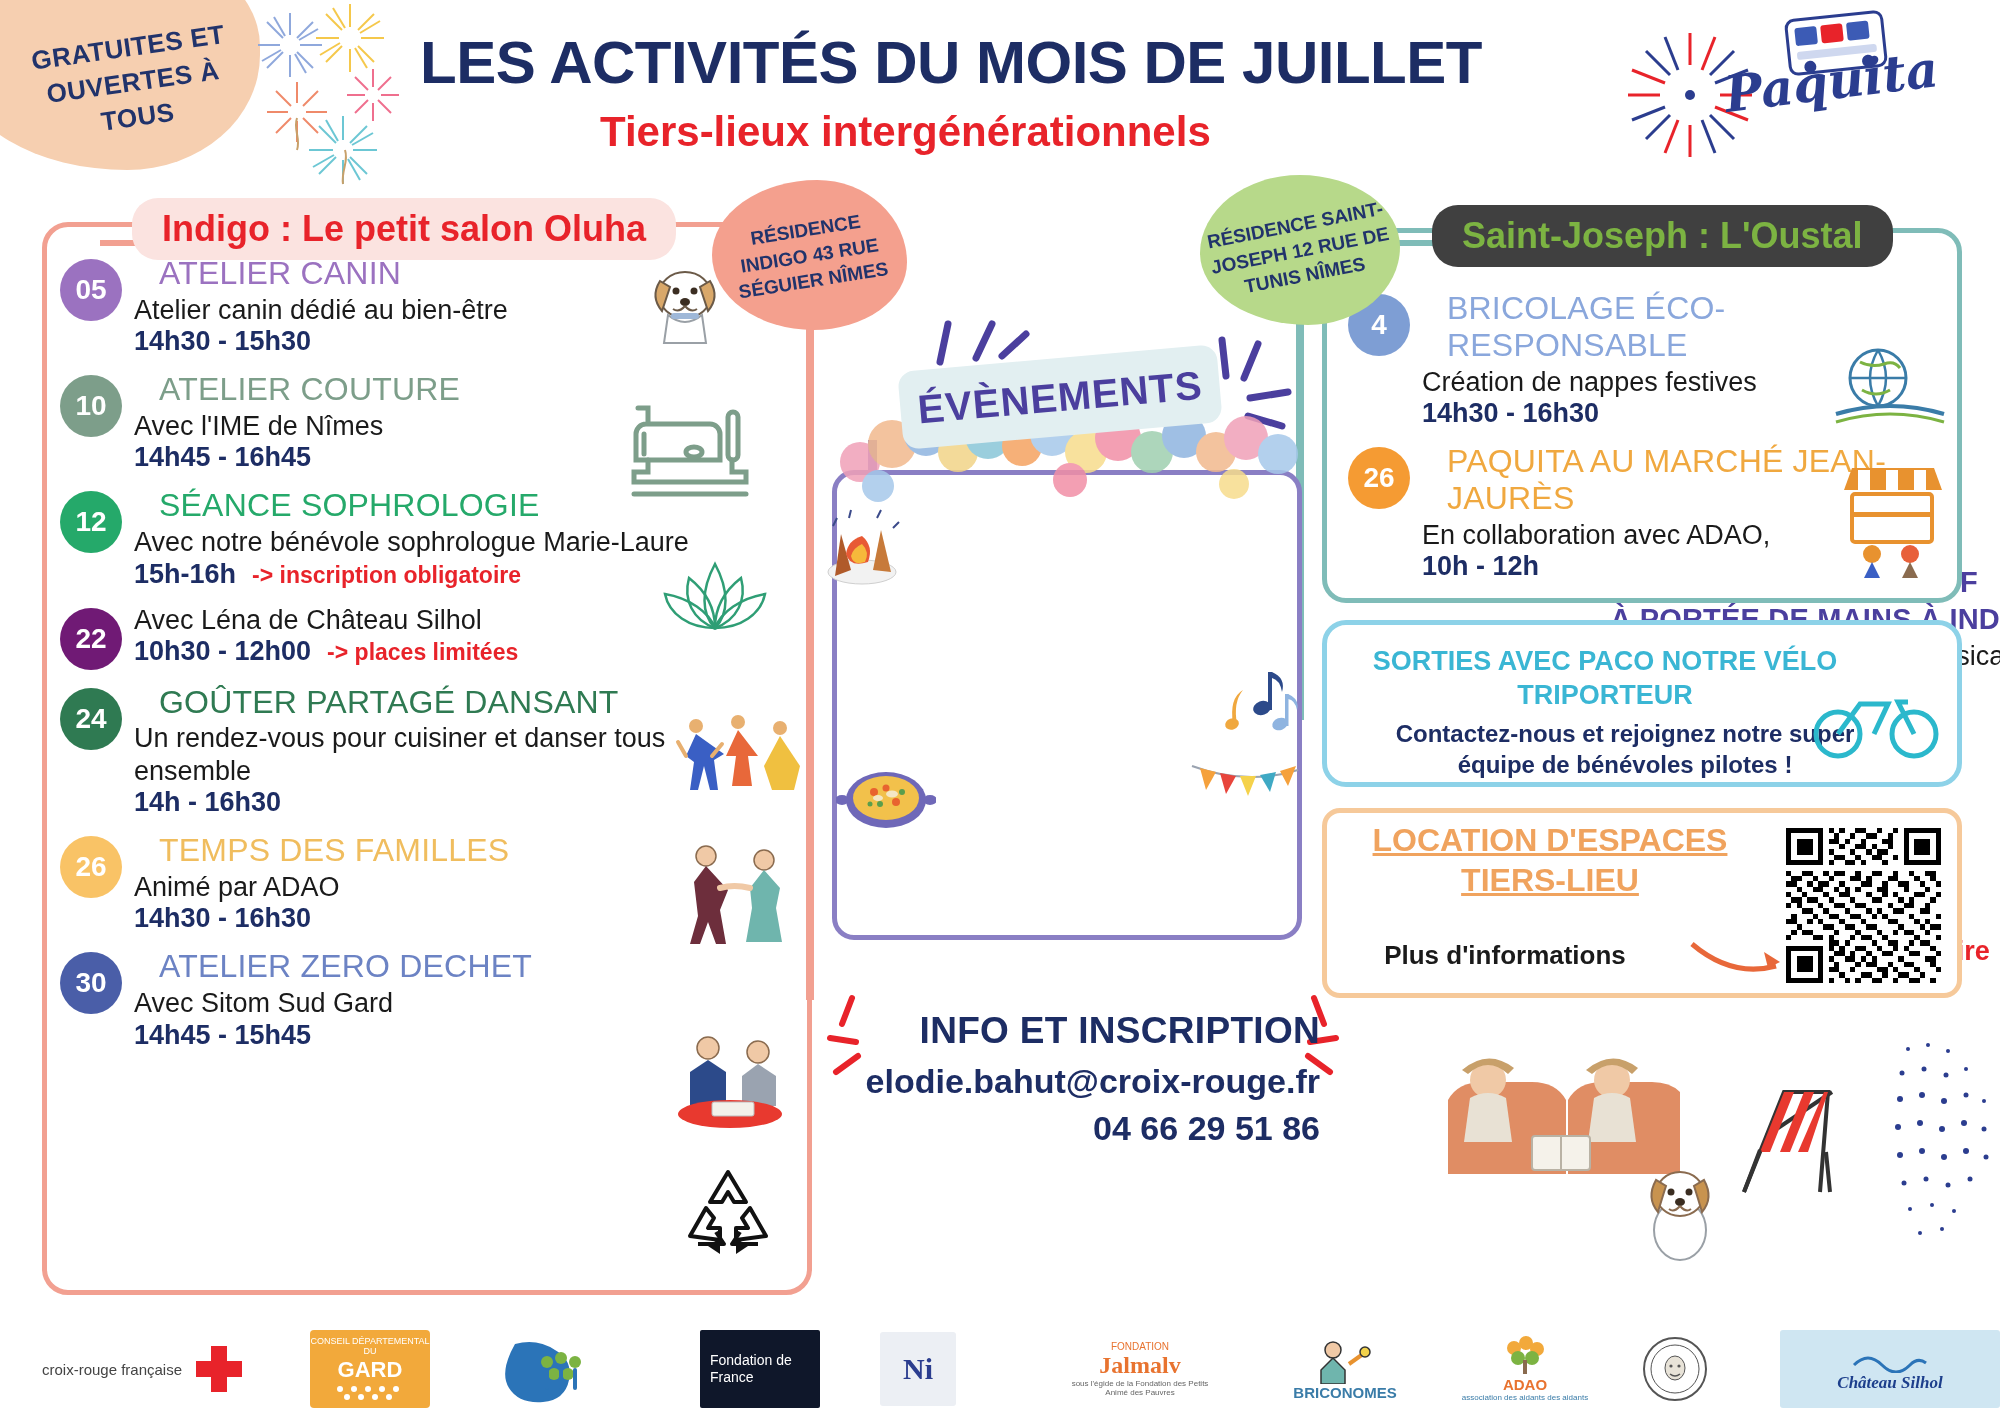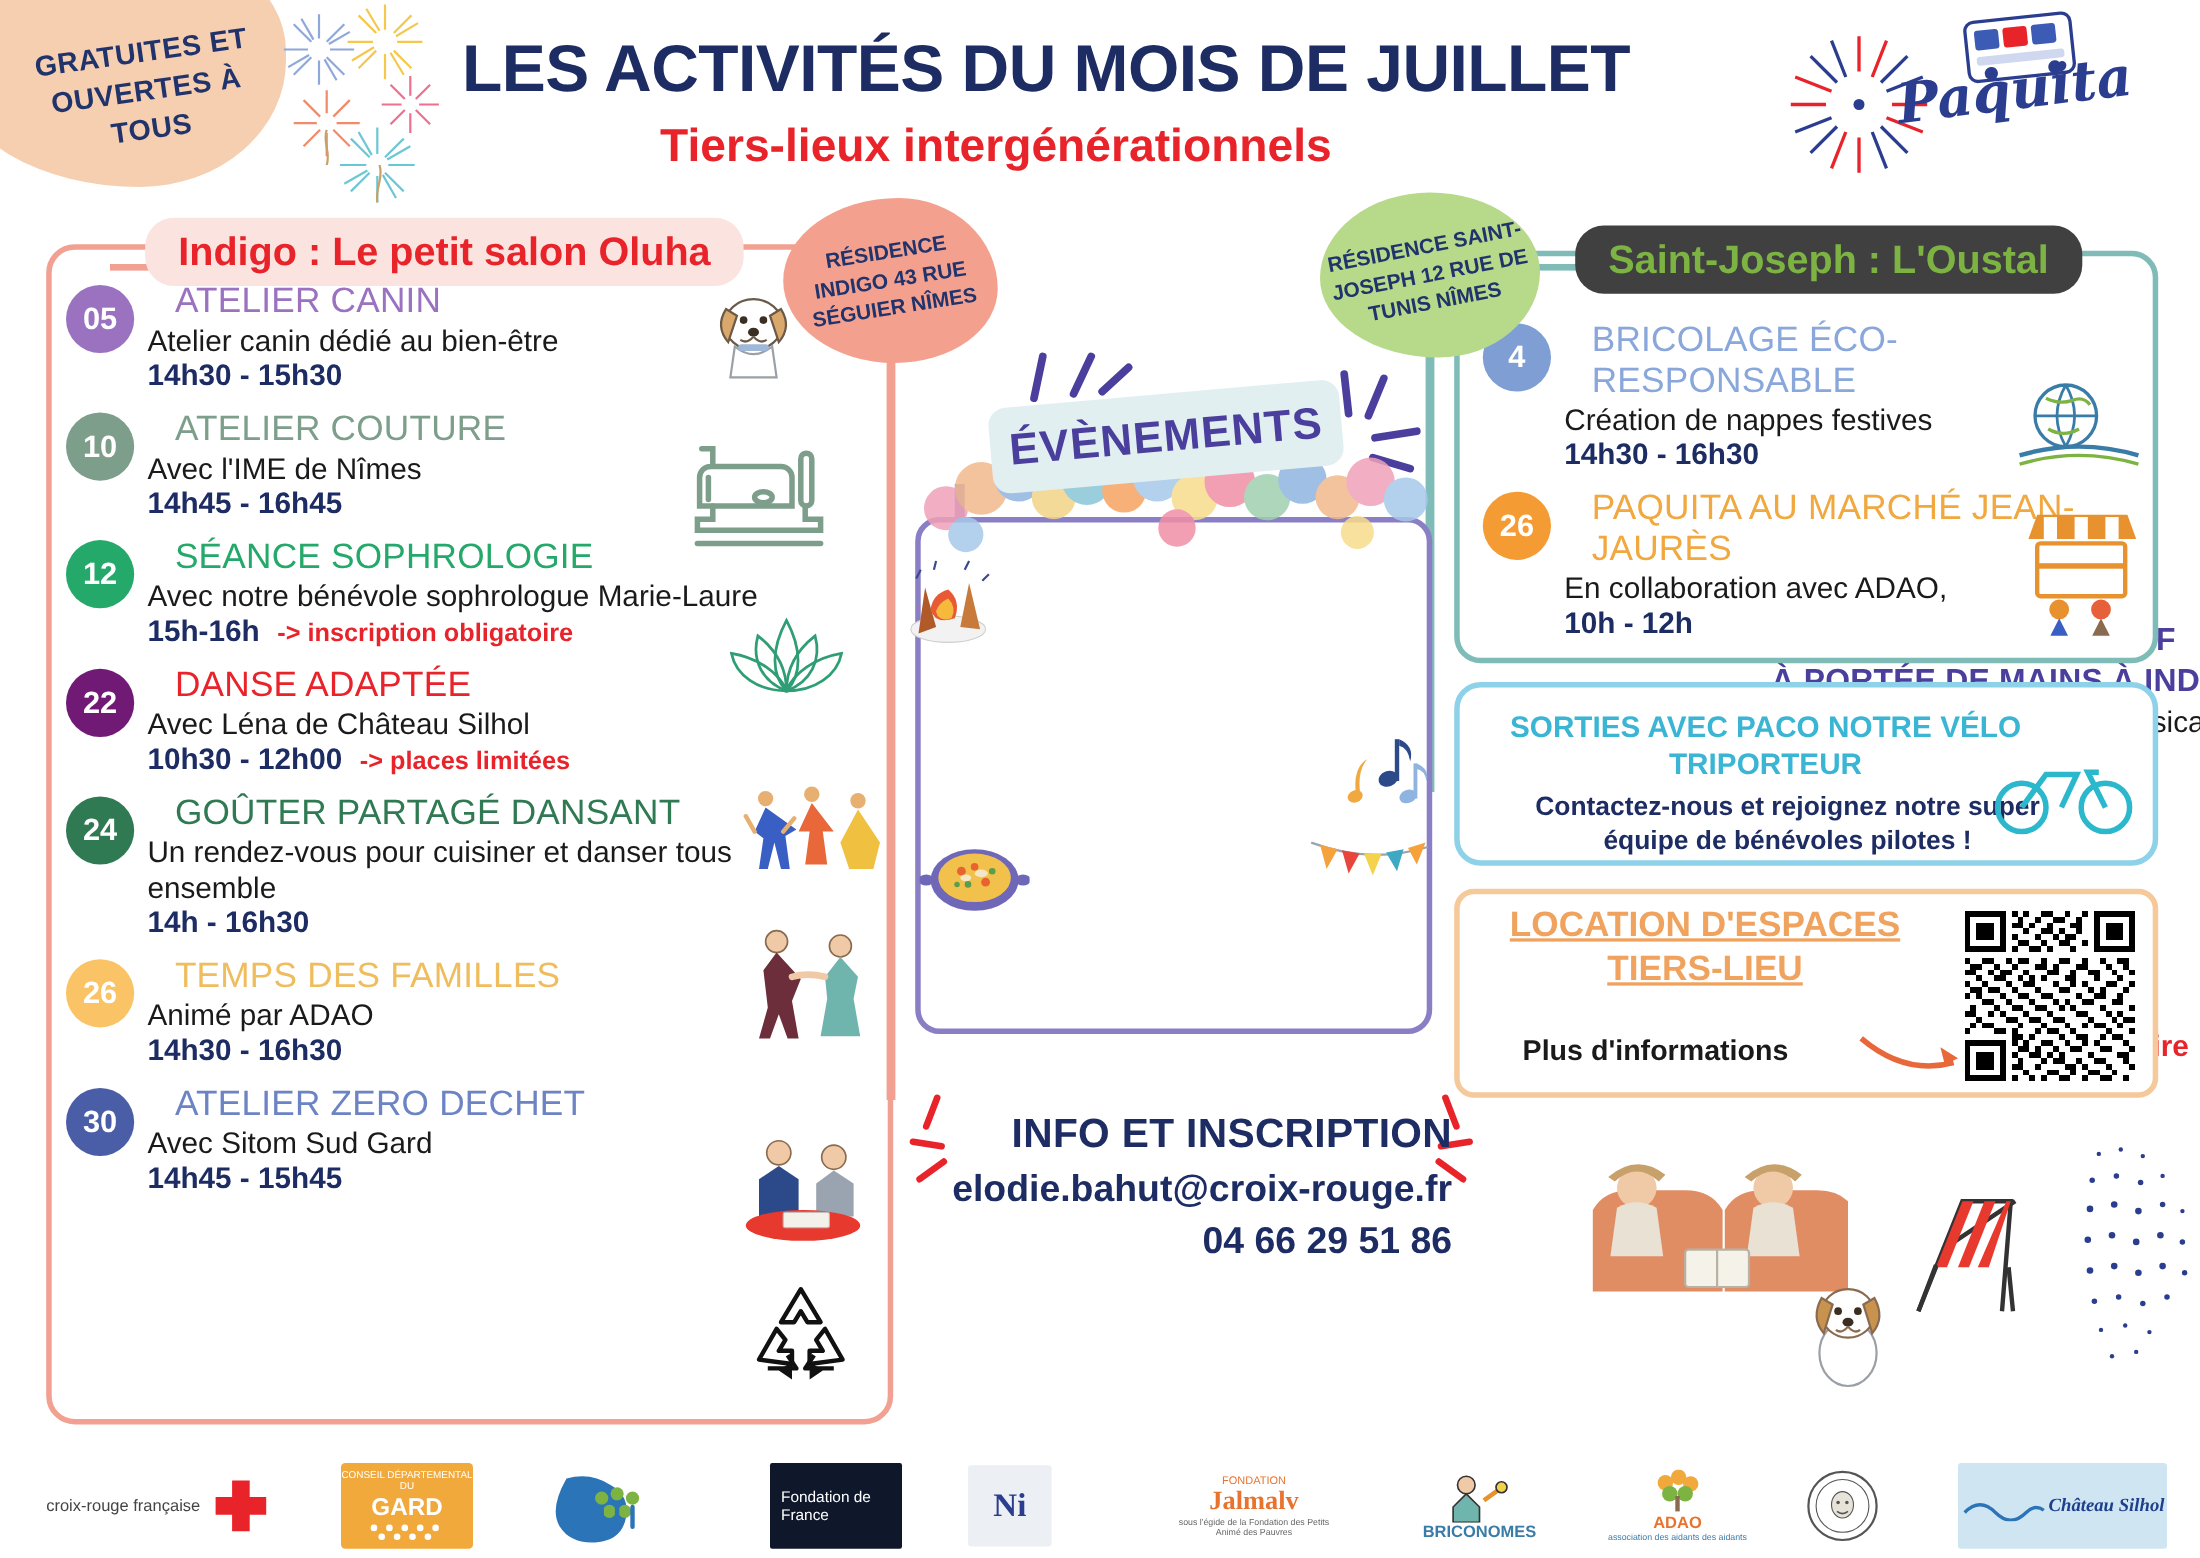--- a/index.html
+++ b/index.html
@@ -396,21 +396,20 @@
       <div class="badge" style="background: rgb(37, 169, 106);">12</div>
       <div class="body">
         <div class="act-title" style="color: rgb(37, 169, 106);">SÉANCE SOPHROLOGIE</div>
         <div class="act-desc">Avec notre bénévole sophrologue Marie-Laure</div>
         <div><span class="act-time">15h-16h</span><span class="act-note">-&gt; inscription obligatoire</span></div>
       </div>
     </div>
     <div class="act">
       <div class="badge" style="background: #701a75;">22</div>
       <div class="body">
-        <div class="act-title" style="color: rgb(232, 35, 42);">DANSE ADAPTÉE</div>
         <div class="act-desc">Avec Léna de Château Silhol</div>
         <div><span class="act-time">10h30 - 12h00</span><span class="act-note">-&gt;  places limitées</span></div>
       </div>
     </div>
     <div class="act">
       <div class="badge" style="background: rgb(47, 122, 82);">24</div>
       <div class="body">
         <div class="act-title" style="color: rgb(47, 122, 82);">GOÛTER PARTAGÉ DANSANT</div>
         <div class="act-desc">Un rendez-vous pour cuisiner et danser tous ensemble</div>
         <div><span class="act-time">14h - 16h30</span></div>
@@ -1076,19 +1075,19 @@
     <svg width="66" height="66" viewBox="0 0 66 66">
       <circle cx="33" cy="33" r="31" fill="none" stroke="#555" stroke-width="2"></circle>
       <circle cx="33" cy="33" r="24" fill="none" stroke="#555" stroke-width="1"></circle>
       <ellipse cx="33" cy="32" rx="10" ry="12" fill="#e8e3d8" stroke="#555"></ellipse>
       <circle cx="29" cy="30" r="1.6" fill="#555"></circle>
         <circle cx="37" cy="30" r="1.6" fill="#555"></circle>
       <path d="M28 38 q5 4 10 0" stroke="#555" fill="none" stroke-width="1.5"></path>
     </svg>
   </div>
 
-  <div class="logo-cell" style="left:1780px; top:8px; width:190px; height:78px; background:#cfe6f2; border-radius:3px; flex-direction:row;">
+  <div class="logo-cell" style="left:1780px; top:8px; width:220px; height:78px; background:#cfe6f2; border-radius:3px; flex-direction:column;">
     <svg width="80" height="28" viewBox="0 0 80 28">
       <path d="M4 20 q14 -14 28 0 q14 14 28 0 q8 -8 16 -2" fill="none" stroke="#2b74b8" stroke-width="3"></path>
     </svg>
     <span style="font-size:17px; font-weight:bold; color:#1d3f8c; font-family:'Liberation Serif',serif; font-style:italic;">Château Silhol</span>
   </div>
 </div>
 
 </body></html>

